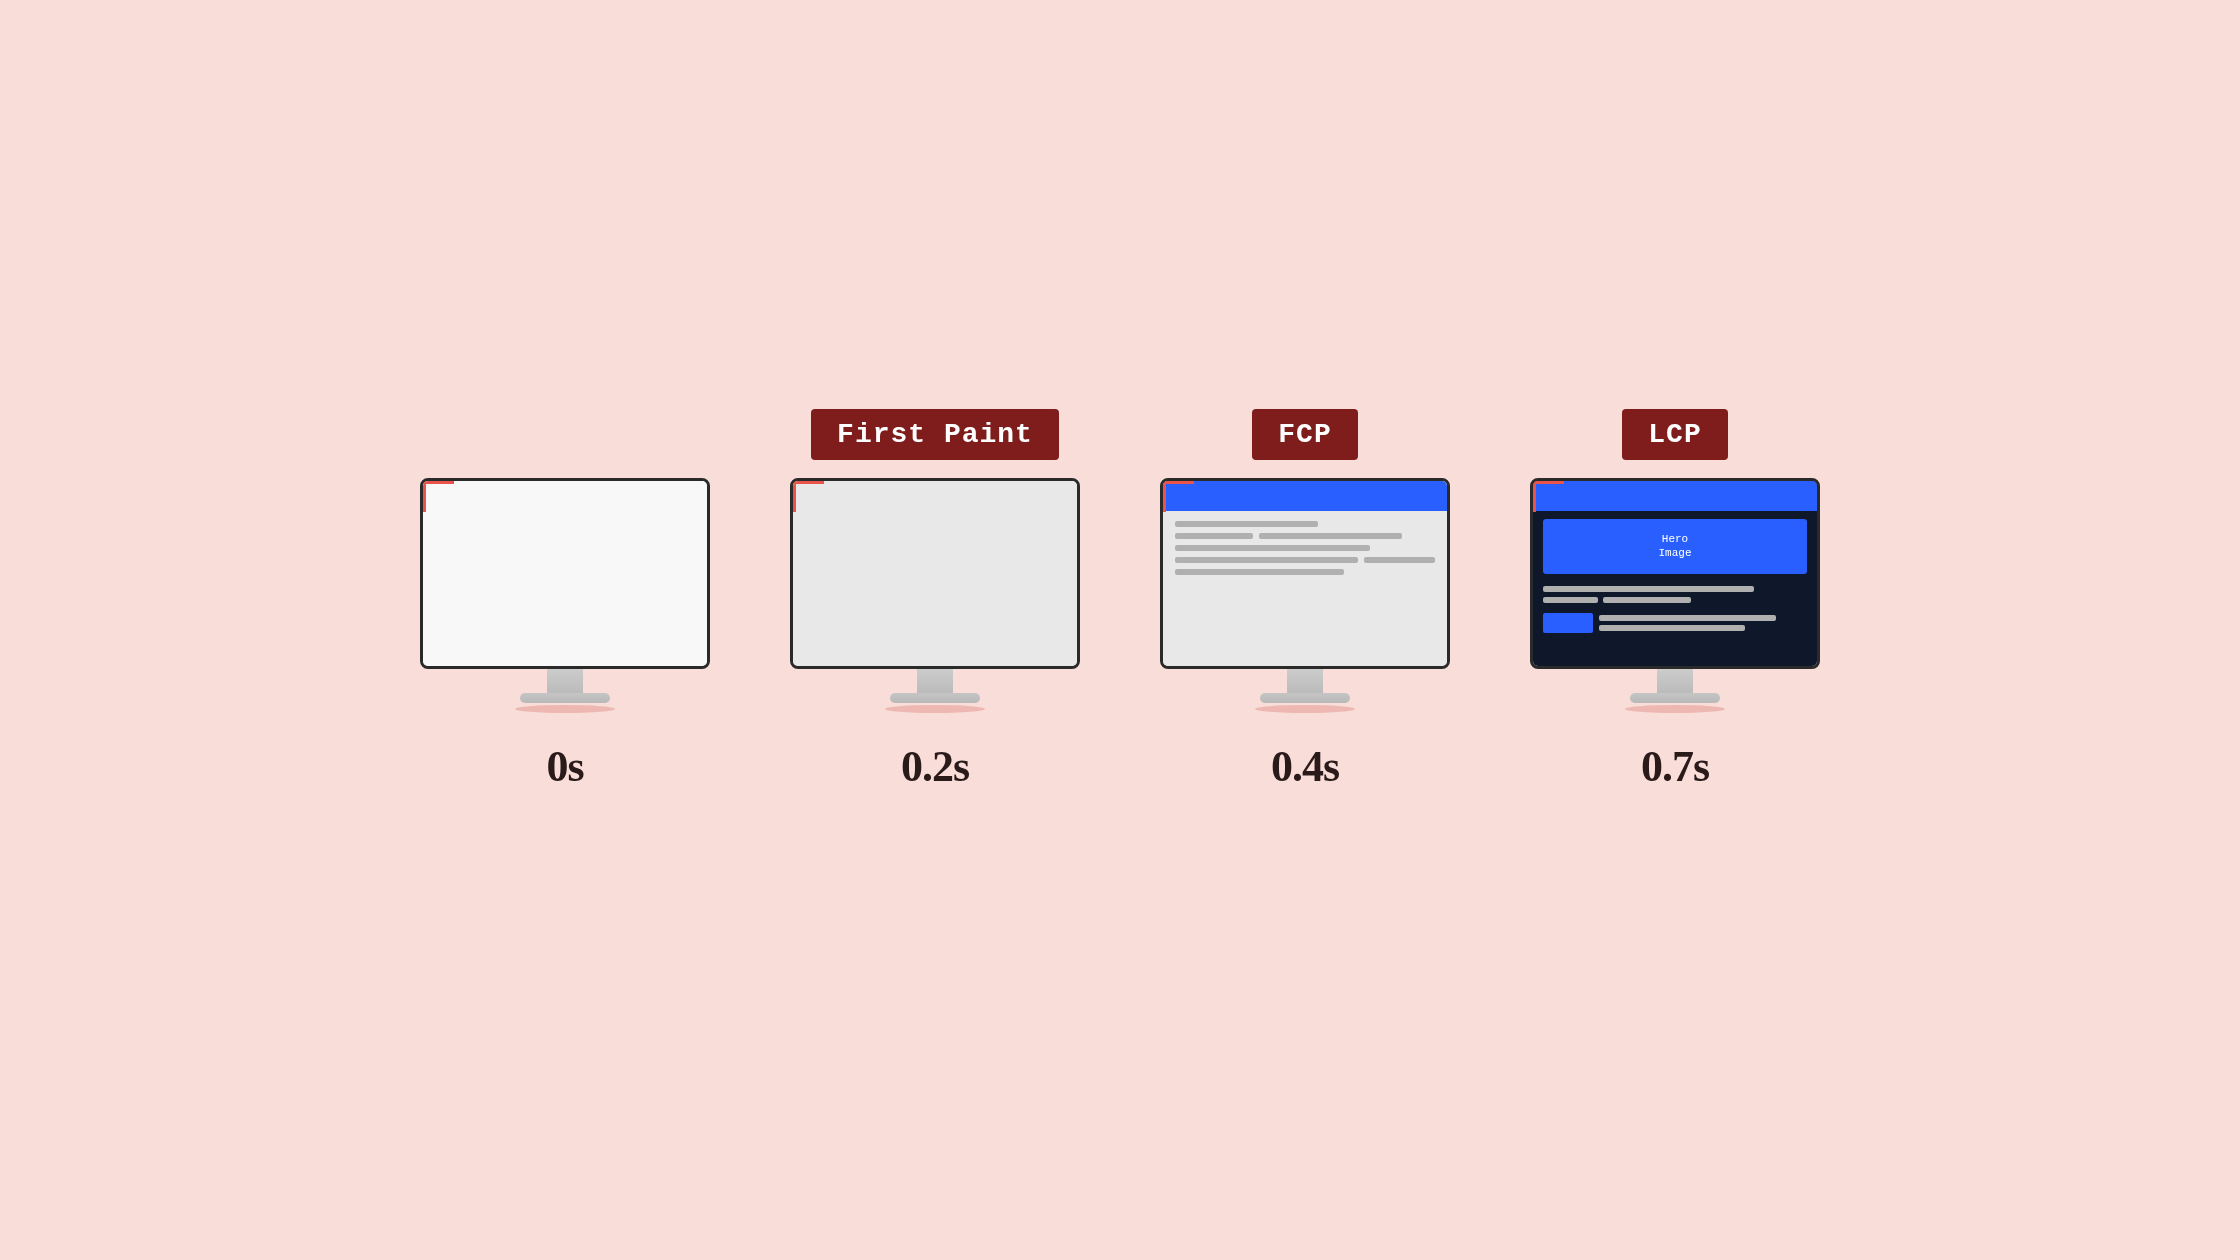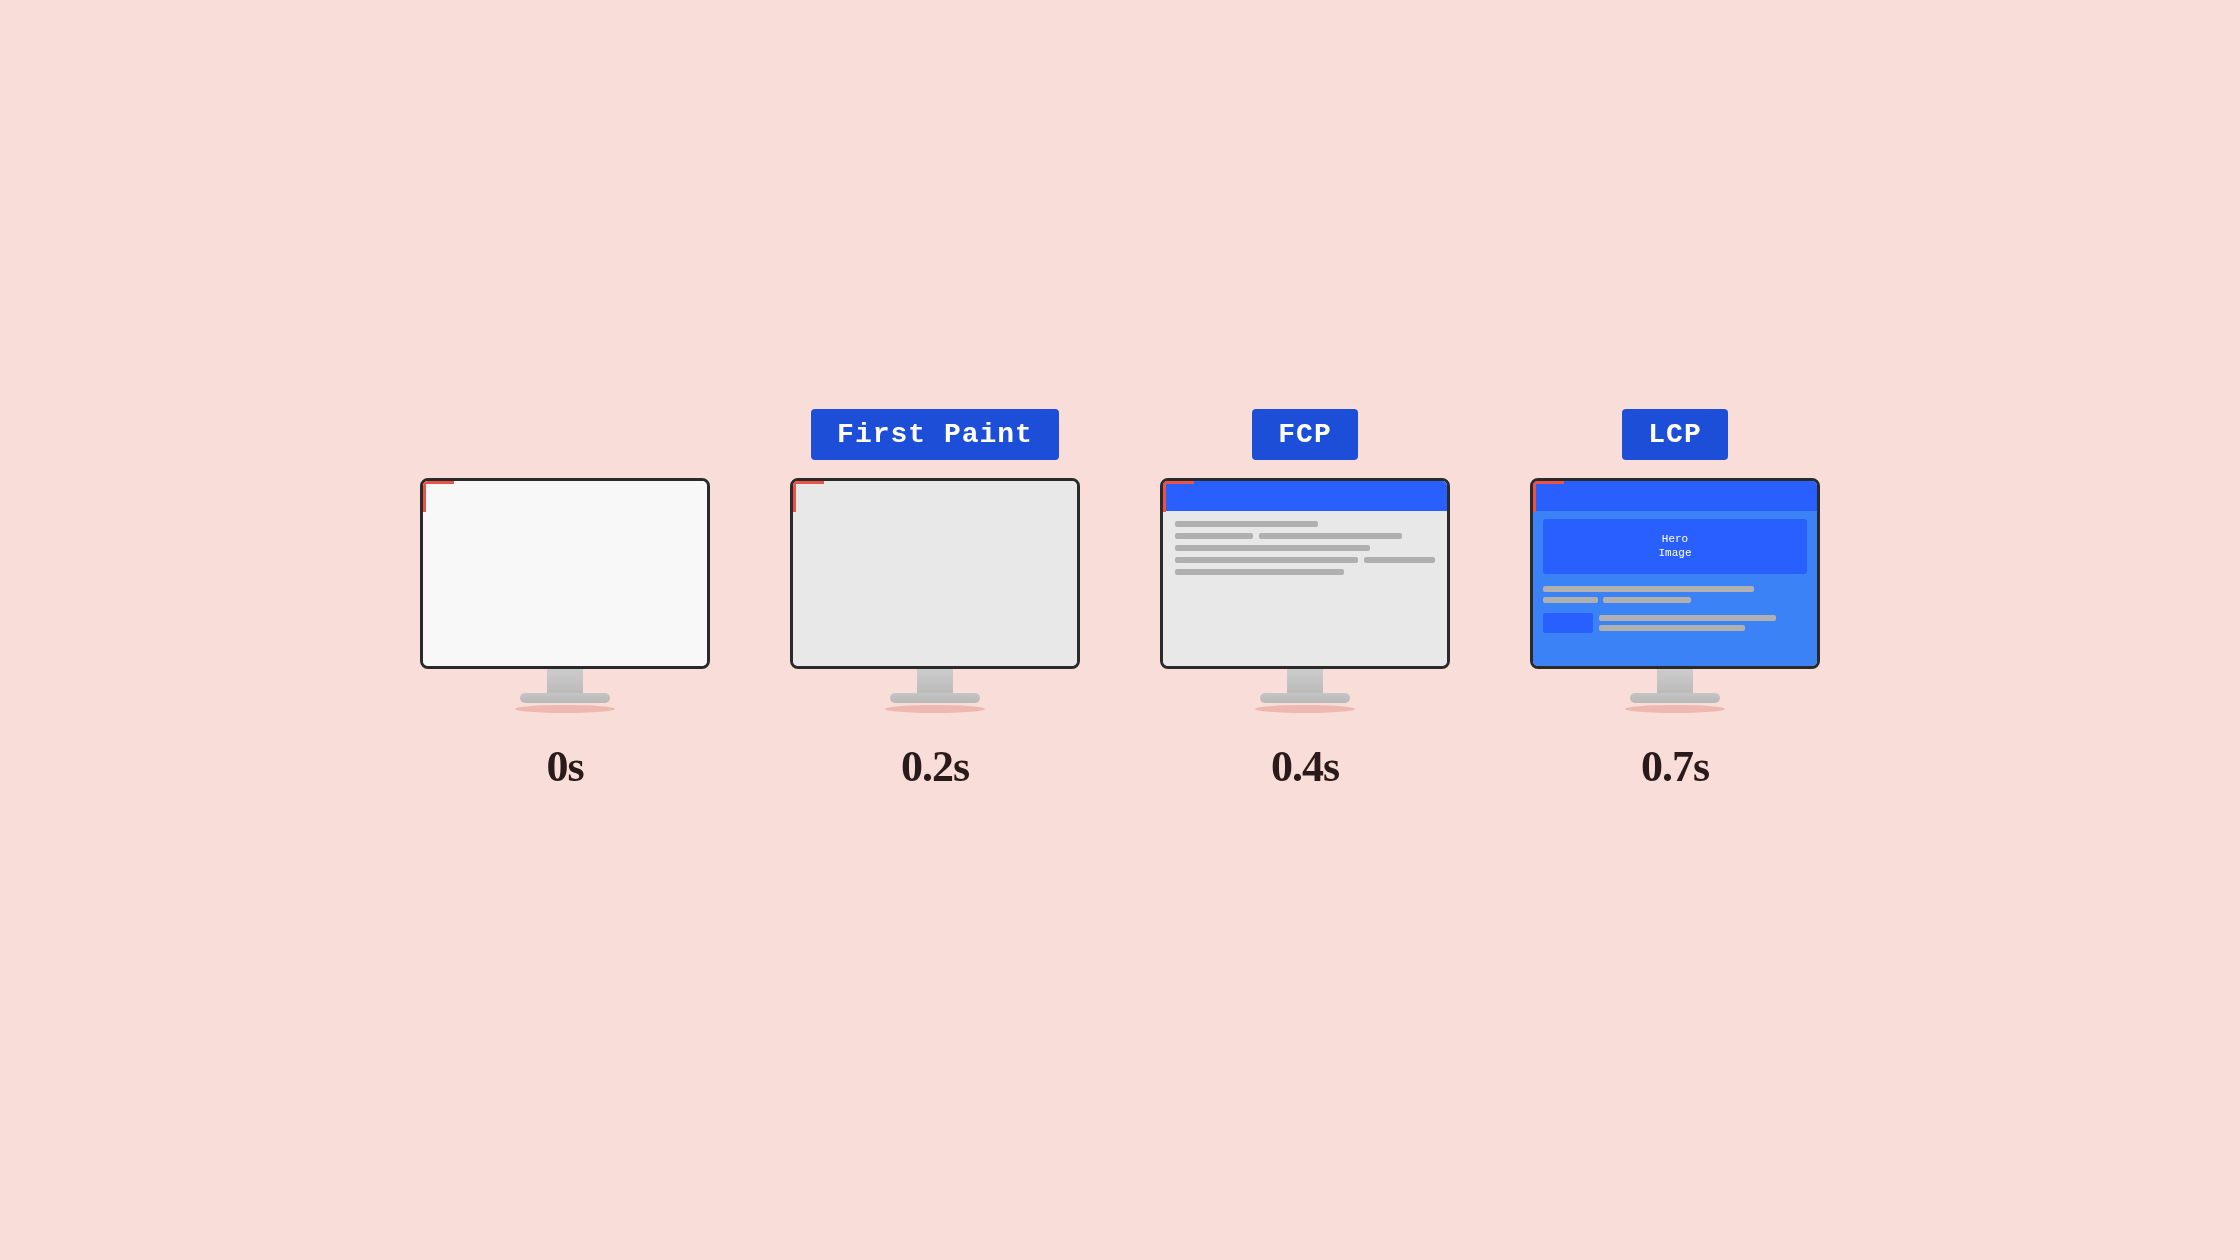--- a/index.html
+++ b/index.html
@@ -24,21 +24,21 @@
 
     .stage {
       display: flex;
       flex-direction: column;
       align-items: center;
       gap: 0;
     }
 
     
     .badge {
-      background-color: #1d4ed8;
+      background-color: #7f1d1d;
       color: #fff;
       font-family: 'Courier New', monospace;
       font-size: 28px;
       font-weight: 700;
       padding: 10px 26px;
       border-radius: 4px;
       margin-bottom: 18px;
       letter-spacing: 1px;
       white-space: nowrap;
       visibility: hidden;
@@ -108,21 +108,21 @@
       background: #b0b0b0;
       border-radius: 2px;
     }
     .content-line.short { width: 55%; }
     .content-line.medium { width: 75%; }
     .content-line.long { width: 90%; }
     .content-line.xshort { width: 35%; }
 
     
     .screen-lcp {
-      background: #3b82f6;
+      background: #0f172a;
     }
     .screen-lcp .top-bar {
       width: 100%;
       height: 30px;
       background: #2a5fff;
     }
     .screen-lcp .hero-image {
       margin: 8px 10px;
       height: 55px;
       background: #2a5fff;

